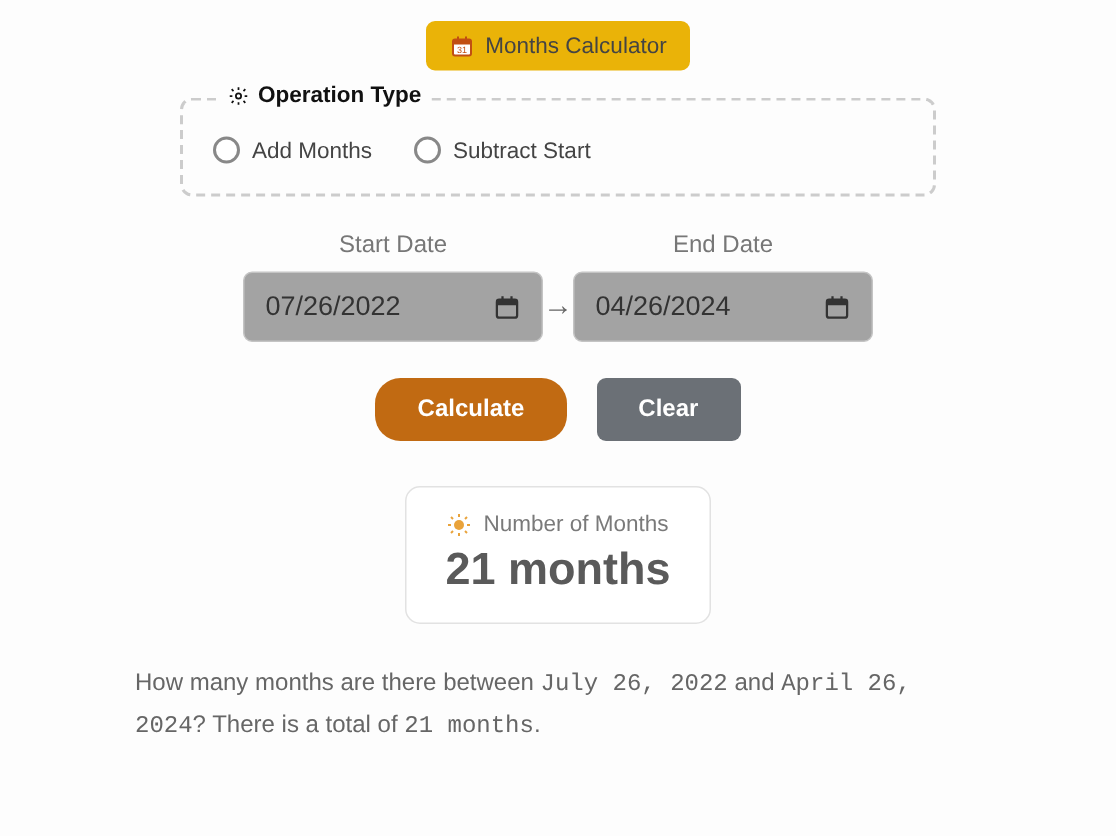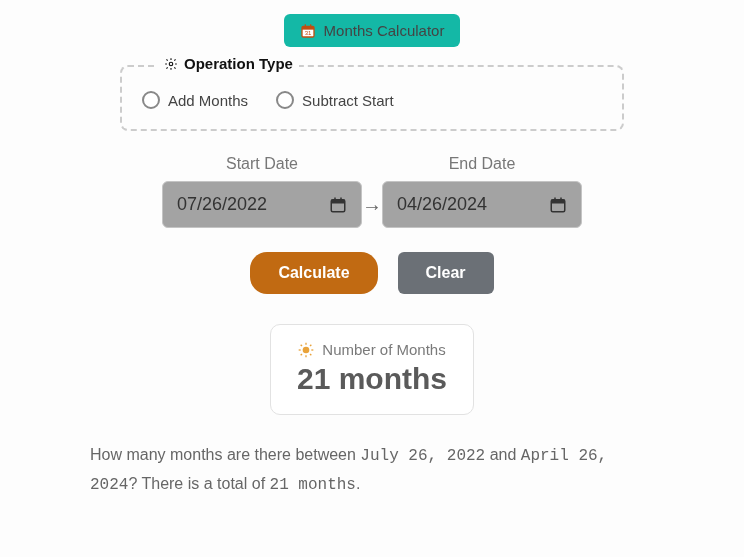--- a/index.html
+++ b/index.html
@@ -7,21 +7,21 @@
     margin: 0;
     padding: 0;
     font-family: "Segoe UI", Arial, sans-serif;
     background: #fdfdfd;
     color: #333;
     width: 744px;
     height: 557px;
     overflow: hidden;
   }
   .badge {
-    background: #14b8a6;
+    background: #eab308;
     color: #444;
     padding: 8px 16px;
     border-radius: 6px;
     display: inline-flex;
     align-items: center;
     gap: 8px;
     font-size: 15px;
     margin: 14px auto 18px;
   }
   .badge svg { width: 16px; height: 16px; }
@@ -29,21 +29,21 @@
   .fieldset {
     border: 2px dashed #ccc;
     border-radius: 8px;
     margin: 0 120px 24px;
     padding: 18px 20px 20px;
     position: relative;
   }
   .legend {
     position: absolute;
     top: -12px;
-    left: 36px;
+    left: 24px;
     background: #fdfdfd;
     padding: 0 6px;
     font-weight: 700;
     color: #111;
     font-size: 15px;
     display: inline-flex;
     align-items: center;
     gap: 6px;
   }
   .legend svg { width: 14px; height: 14px; stroke: #111; }

